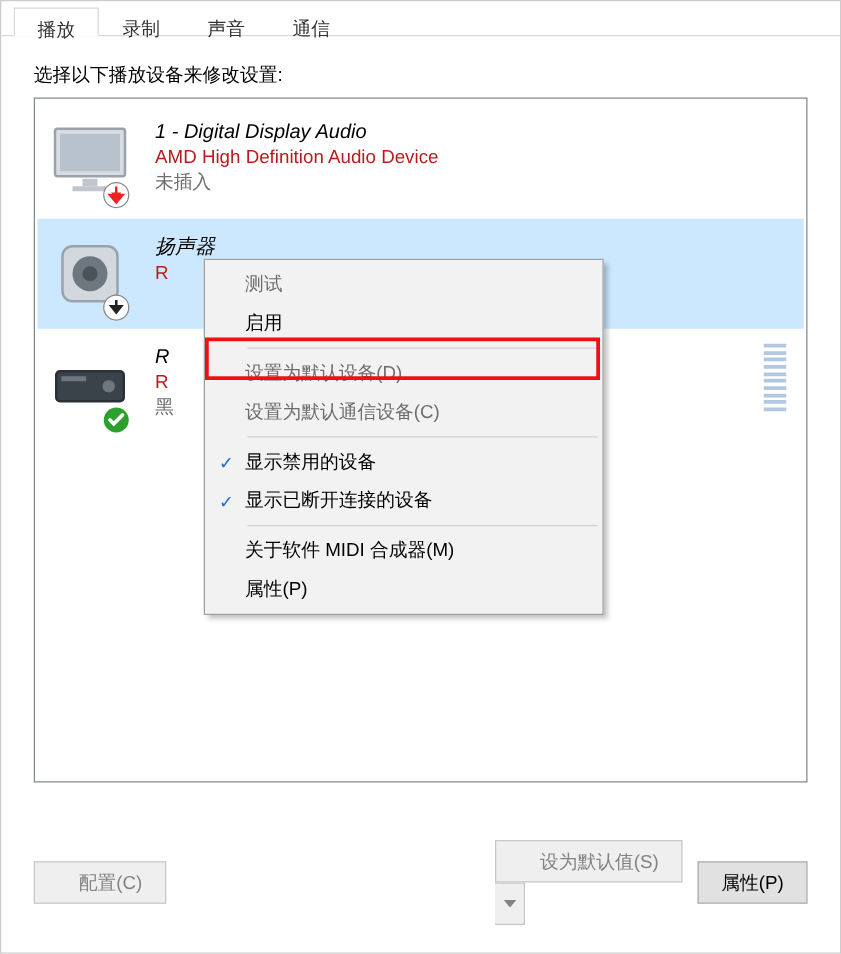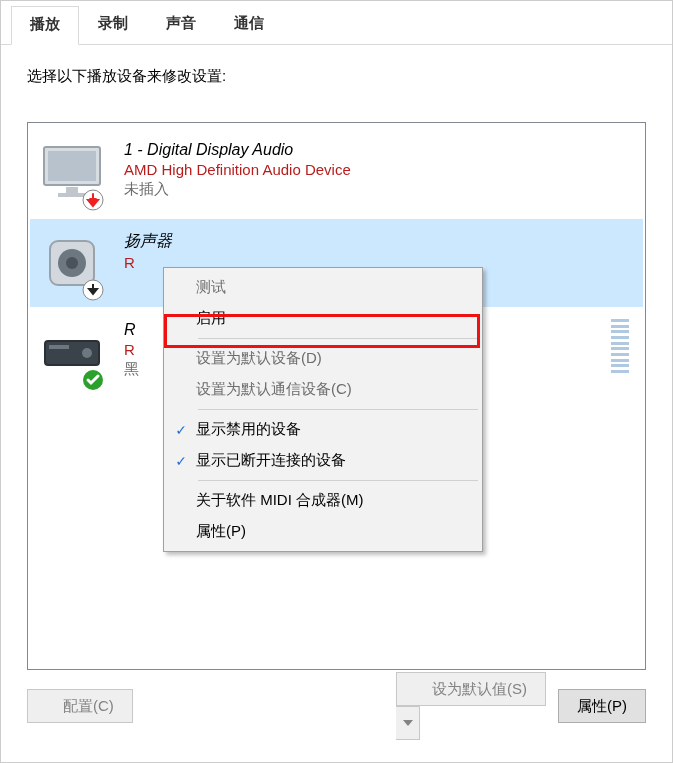--- a/index.html
+++ b/index.html
@@ -15,22 +15,21 @@
     height: 763px;
     border: 1px solid #ccc;
     position: relative;
     background: #fff;
   }
   .tabs {
     display: flex;
     border-bottom: 1px solid #d9d9d9;
     padding-top: 4px;
     padding-left: 10px;
-    height: 44px;
-    font-weight: bold;
+    height: 28px;
   }
   .tab {
     padding: 8px 18px;
     border: 1px solid transparent;
     border-bottom: none;
     color: #333;
     font-size: 15px;
     cursor: pointer;
     position: relative;
   }
@@ -38,21 +37,21 @@
     border: 1px solid #d9d9d9;
     border-bottom: 1px solid #fff;
     background: #fff;
     top: 1px;
   }
   .content {
     padding: 22px 26px 18px 26px;
   }
   .instruction {
     font-size: 15px;
-    margin-bottom: 36px;
+    margin-bottom: 8px;
     color: #000;
   }
   .device-list {
     border: 1px solid #828790;
     height: 548px;
     background: #fff;
     position: relative;
     padding: 4px 2px;
   }
   .device-row {
@@ -103,21 +102,20 @@
   .context-menu {
     position: absolute;
     left: 135px;
     top: 128px;
     width: 320px;
     background: #f2f2f2;
     border: 1px solid #a0a0a0;
     box-shadow: 3px 3px 4px rgba(0,0,0,0.25);
     padding: 4px 2px;
     z-index: 10;
-    margin-top: 16px;
   }
   .menu-item {
     display: flex;
     align-items: center;
     padding: 6px 8px 6px 0;
     font-size: 15px;
     color: #000;
     cursor: default;
   }
   .menu-item.disabled { color: #6d6d6d; }

